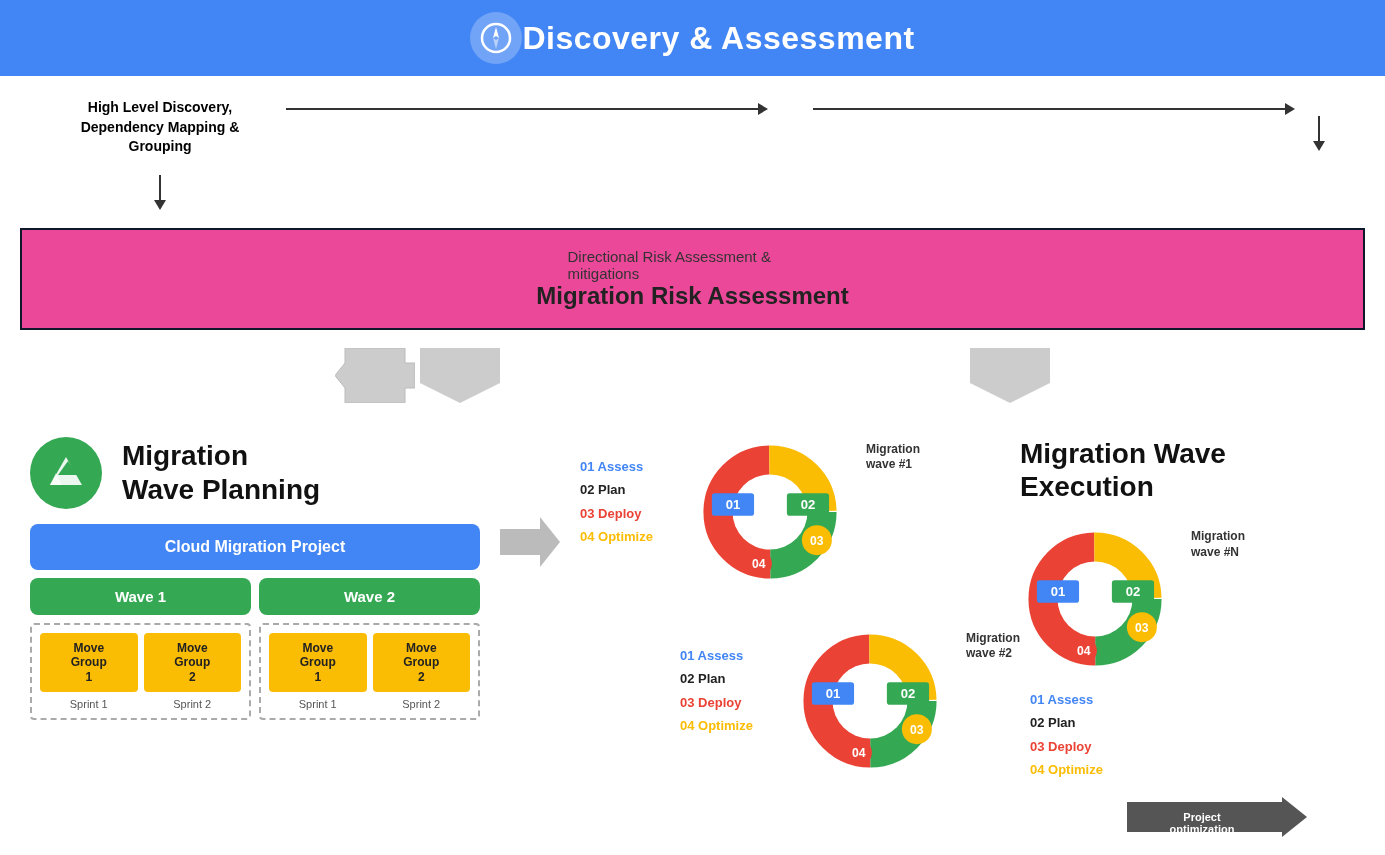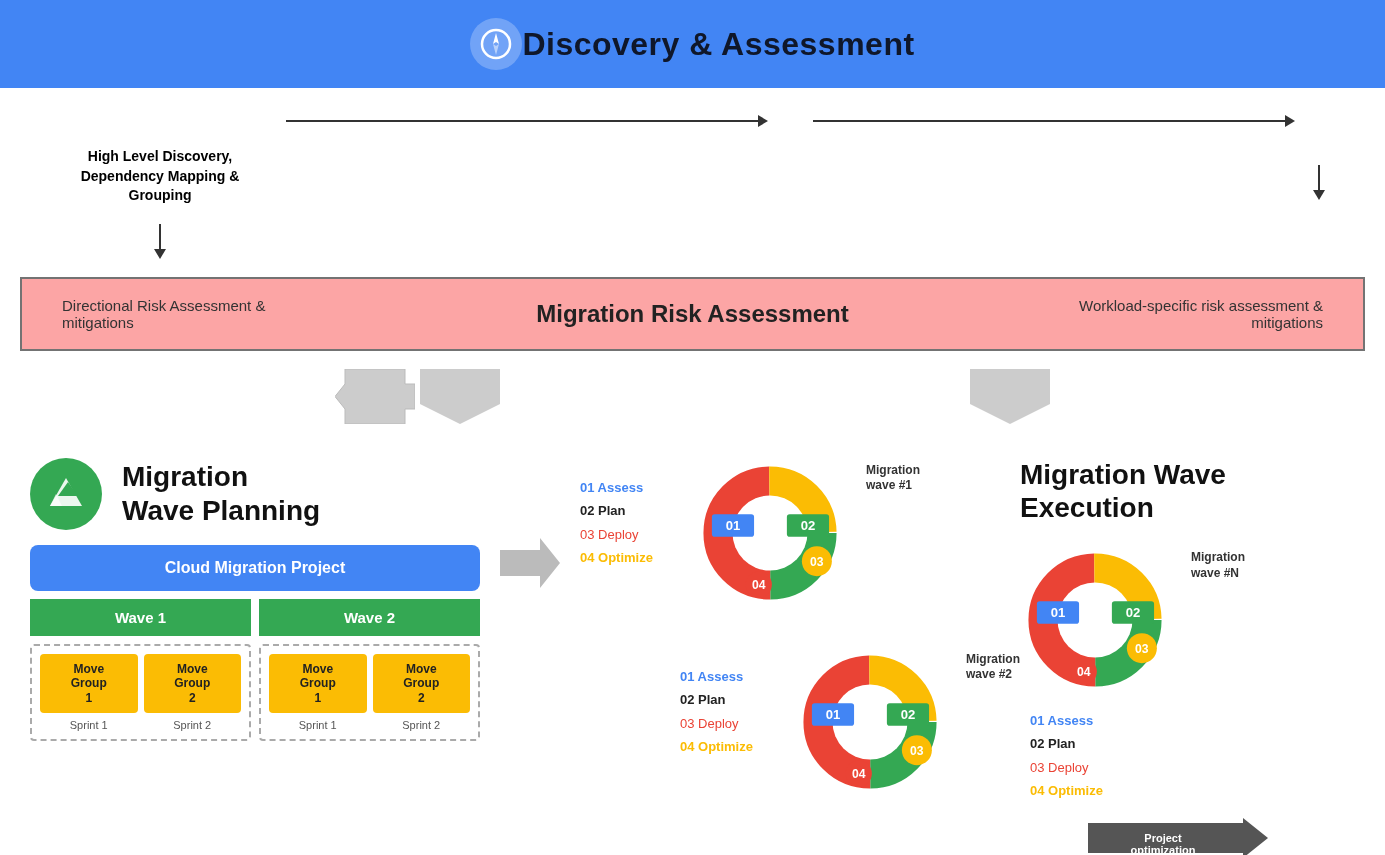--- a/index.html
+++ b/index.html
@@ -7,25 +7,25 @@
       font-family: 'Arial', sans-serif;
       background: #fff;
       width: 1385px;
       min-height: 855px;
       overflow-x: hidden;
     }
 
     
     .header-bar {
       background: #4285F4;
-      color: #0f172a;
+      color: #ffffff;
       display: flex;
       align-items: center;
       justify-content: center;
-      padding: 18px 40px;
+      padding: 12px 40px;
     }
     .header-icon {
       width: 52px;
       height: 52px;
       background: rgba(255,255,255,0.25);
       border-radius: 50%;
       display: flex;
       align-items: center;
       justify-content: center;
     }
@@ -43,21 +43,20 @@
       padding: 22px 60px 10px 60px;
       position: relative;
     }
     .disc-item {
       text-align: center;
       font-size: 14px;
       font-weight: 600;
       max-width: 200px;
       line-height: 1.4;
       flex: 0 0 auto;
-      margin-top: 37px;
     }
     .disc-arrow-container {
       flex: 1;
       display: flex;
       align-items: center;
       justify-content: center;
       padding-top: 10px;
     }
     .disc-arrow {
       width: 90%;
@@ -88,27 +87,28 @@
     .disc-down-arrow .arrowhead {
       width: 0;
       height: 0;
       border-left: 6px solid transparent;
       border-right: 6px solid transparent;
       border-top: 10px solid #333;
     }
 
     
     .risk-band {
-      background: #fca5a5;
-      border: 2px solid #737373;
+      background: #ec4899;
+      border: 2px solid #0f172a;
       margin: 8px 20px;
       padding: 18px 40px;
       display: flex;
       align-items: center;
       justify-content: space-between;
+      flex-direction: column;
     }
     .risk-side {
       font-size: 15px;
       font-weight: 500;
       color: #333;
       max-width: 250px;
       flex: 0 0 auto;
     }
     .risk-title {
       font-size: 24px;
@@ -176,21 +176,21 @@
       gap: 8px;
       margin-bottom: 8px;
     }
     .wave-box {
       background: #34A853;
       color: white;
       text-align: center;
       font-size: 15px;
       font-weight: 600;
       padding: 10px;
-      border-radius: 0;
+      border-radius: 8px;
       flex: 1;
     }
 
     .move-groups-outer {
       display: flex;
       gap: 8px;
     }
     .wave-group {
       flex: 1;
       border: 2px dashed #aaa;
@@ -251,21 +251,21 @@
     .wave-label-col {
       flex: 0 0 100px;
       padding-top: 10px;
     }
     .wave-legend {
       font-size: 13px;
       line-height: 1.8;
     }
     .legend-blue { color: #4285F4; font-weight: 600; margin-top: 8px; }
     .legend-dark { color: #222; font-weight: 600; }
-    .legend-red { color: #EA4335; font-weight: 400; }
+    .legend-red { color: #EA4335; font-weight: 700; }
     .legend-yellow { color: #FBBC04; font-weight: 600; }
     .wave-number-badge {
       position: absolute;
       top: -5px;
       right: -35px;
       font-size: 12px;
       font-weight: 600;
       color: #333;
       white-space: nowrap;
     }
@@ -320,21 +320,20 @@
     <div class="disc-down-arrow" style="margin-top:8px">
       <div class="line"></div>
       <div class="arrowhead"></div>
     </div>
   </div>
 </div>
 
 <div class="risk-band">
   <div class="risk-side">Directional Risk Assessment &amp; mitigations</div>
   <div class="risk-title">Migration Risk Assessment</div>
-  <div class="risk-side" style="text-align:right">Workload-specific risk assessment &amp; mitigations</div>
 </div>
 
 <div class="arrows-row">
   <div>
     <svg width="80" height="55">
       <polygon points="10,0 70,0 70,15 80,15 80,40 70,40 70,55 10,55 10,40 0,27.5 10,15" fill="#ccc"></polygon>
       <polygon points="10,0 70,0 70,15 80,15 80,40 70,40 70,55 10,55 10,40 0,27.5 10,15" fill="none" stroke="#bbb" stroke-width="1"></polygon>
 
     </svg>
     <svg width="80" height="55" style="margin-top:-55px">
@@ -493,21 +492,21 @@
 
     <div style="margin-top:10px; margin-left:10px;">
       <div class="wave-legend">
         <div class="legend-blue">01 Assess</div>
         <div class="legend-dark">02 Plan</div>
         <div class="legend-red">03 Deploy</div>
         <div class="legend-yellow">04 Optimize</div>
       </div>
     </div>
 
-    <div style="display:flex; align-items:flex-start; margin-top:15px; margin-left:68px;">
+    <div style="display:flex; align-items:flex-start; margin-top:15px; margin-left:107px;">
       <svg width="180" height="40" viewBox="0 0 180 40">
         <polygon points="0,5 155,5 155,0 180,20 155,40 155,35 0,35" fill="#555"></polygon>
         <text x="75" y="24" text-anchor="middle" font-size="11" font-weight="700" fill="white">Project</text>
         <text x="75" y="36" text-anchor="middle" font-size="11" font-weight="700" fill="white">optimization</text>
       </svg>
     </div>
   </div>
 
 </div>
 

